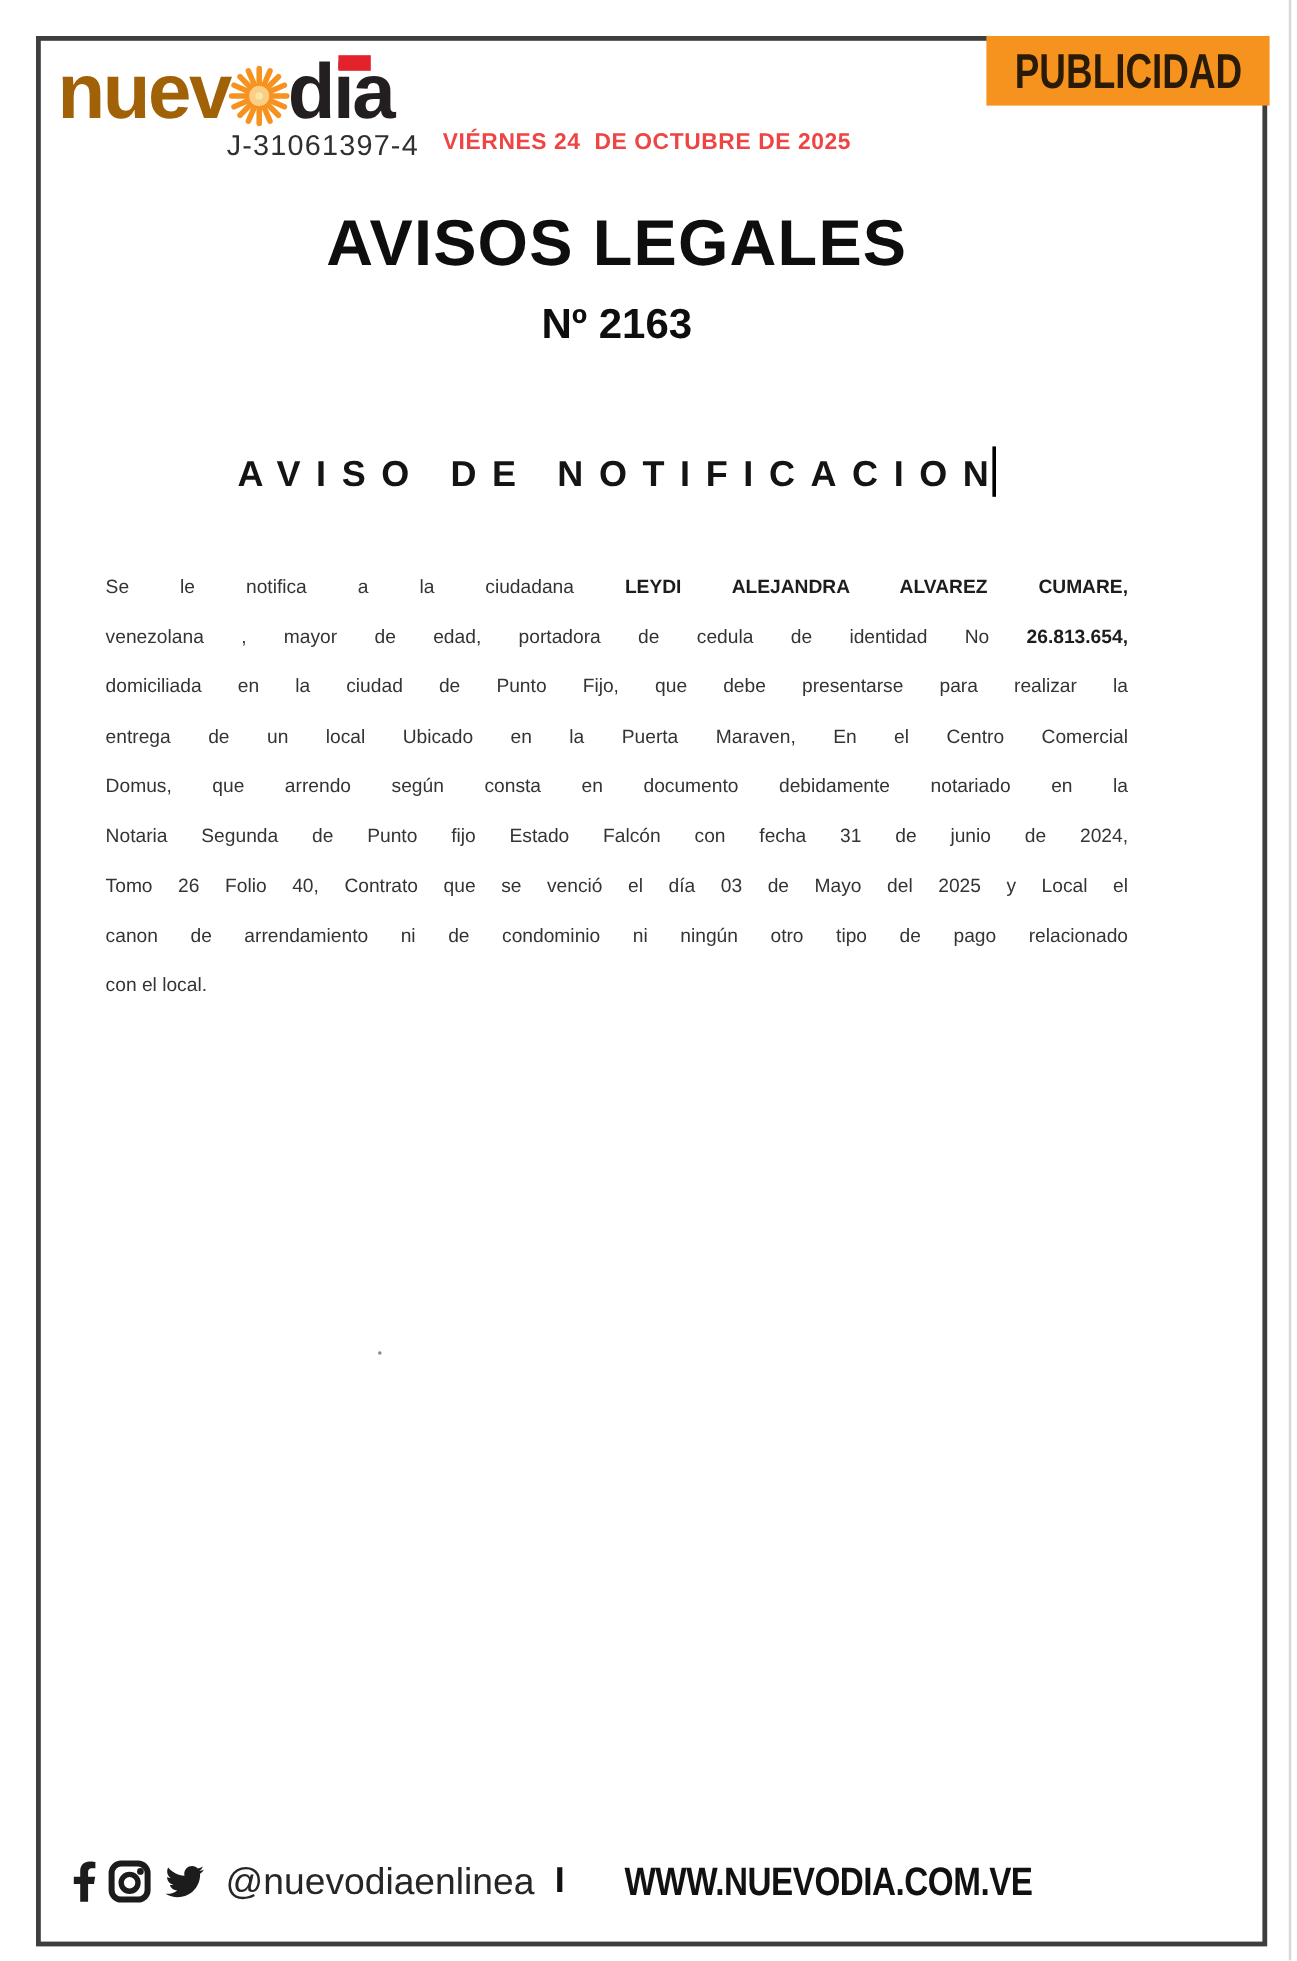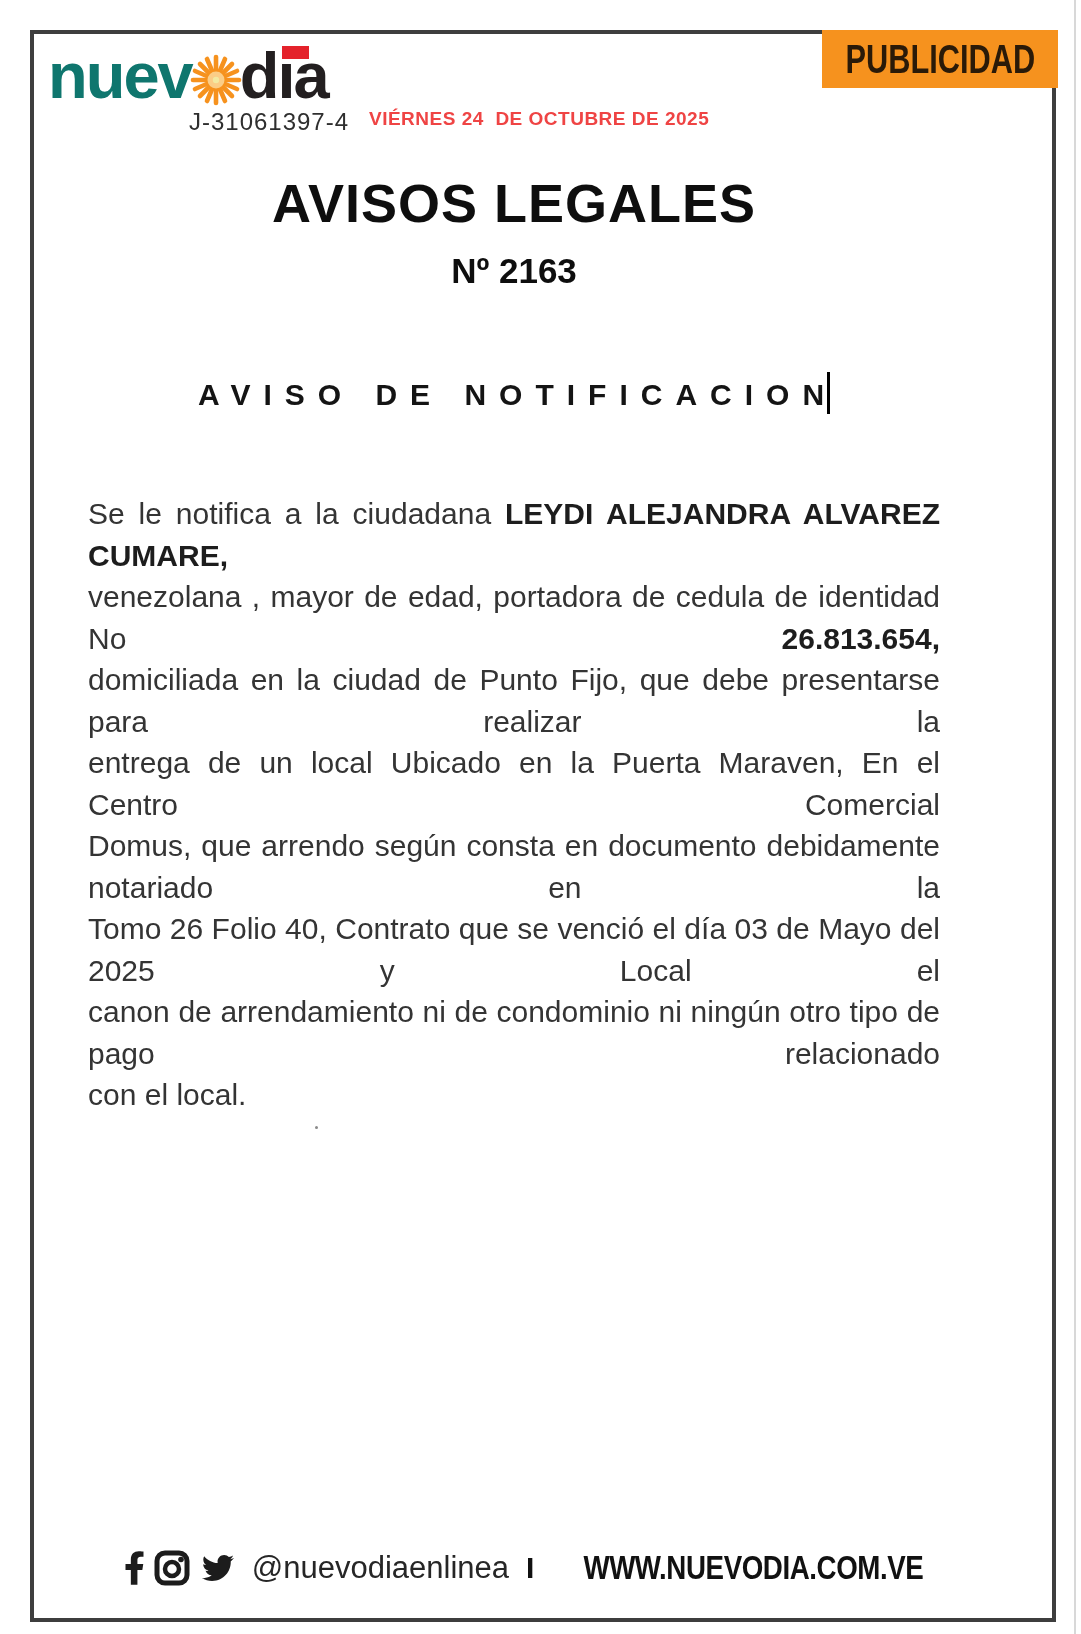--- a/index.html
+++ b/index.html
@@ -7,21 +7,21 @@
         font-family:"Liberation Sans","DejaVu Sans",sans-serif;}
   .abs{position:absolute;}
 
   
   .frame{left:30px;top:30px;width:1018px;height:1584px;border:4px solid #3e3e3e;}
   .scan-edge{left:1074px;top:0;width:2px;height:1634px;background:#d8d8d8;}
 
   
   .logo{left:48px;top:38px;display:flex;align-items:flex-end;height:70px;
         font-weight:bold;font-size:65px;letter-spacing:-2px;line-height:1;}
-  .logo .lpart1{color:#0f766e;}
+  .logo .lpart1{color:#a16207;}
   .logo .lpart2{color:#231F20;margin-top:48px;}
   .sun{width:52px;height:52px;margin:0 -2px 2px -2px;}
   .accent{left:282px;top:46px;width:27px;height:13px;background:#E4222B;}
   .reg{left:150px;top:108px;width:238px;text-align:center;font-size:24px;
        color:#2f2f2f;letter-spacing:1px;}
   .dateline{left:369px;top:108px;font-size:19px;font-weight:bold;color:#ef4444;
             white-space:pre;letter-spacing:0.5px;}
   .publicidad{left:822px;top:30px;width:236px;height:58px;background:#F6921E;
               display:flex;align-items:center;justify-content:center;}
   .publicidad span{font-size:41px;font-weight:bold;color:#2a1a08;
@@ -31,30 +31,30 @@
   .title1{left:88px;top:172px;width:852px;text-align:center;font-size:54px;
           font-weight:bold;color:#0e0e0e;letter-spacing:1px;}
   .title2{left:88px;top:231px;width:852px;text-align:center;font-size:35px;
           font-weight:bold;color:#0e0e0e;margin-top:20px;}
   .notice-heading{left:88px;top:372px;width:852px;text-align:center;font-size:30px;
           font-weight:bold;color:#141414;letter-spacing:13px;white-space:nowrap;}
   .caret{display:inline-block;width:3px;height:42px;background:#000;
          vertical-align:-9px;margin-left:-10px;}
 
   
-  .body{left:88px;top:469px;width:852px;font-size:30px;line-height:41.5px;
-        color:#343434;margin-top:24px;}
+  .body{left:88px;top:469px;width:852px;font-size:16px;line-height:41.5px;
+        color:#343434;}
   .bline{width:852px;}
   .bline.just{text-align:justify;text-align-last:justify;}
   .bline .b{font-weight:bold;color:#1d1d1d;}
 
   .speck{left:315px;top:1126px;width:3px;height:3px;background:#8a8a8a;border-radius:50%;}
 
   
-  .footer{left:60px;top:1549px;width:960px;display:flex;justify-content:center;
+  .footer{left:60px;top:1549px;width:960px;display:flex;
           align-items:center;gap:9px;}
   .footer svg{display:block;}
   .handle{font-size:31px;color:#262626;margin-left:6px;letter-spacing:0;}
   .sep{font-size:30px;font-weight:bold;color:#111;margin:0 8px;}
   .site{font-size:33px;font-weight:bold;color:#111;transform:scaleX(0.84);
         letter-spacing:-0.5px;white-space:nowrap;}
 </style>
 </head>
 <body>
 
@@ -104,20 +104,21 @@
   <div class="abs notice-heading">
     <span>AVISO DE NOTIFICACION</span><span class="caret"></span>
   </div>
 
   <div class="abs body">
       <div class="bline just"><span>Se le notifica a la ciudadana </span><span class="b">LEYDI ALEJANDRA ALVAREZ CUMARE,</span></div>
       <div class="bline just"><span>venezolana , mayor de edad, portadora de cedula de identidad No </span><span class="b">26.813.654,</span></div>
       <div class="bline just"><span>domiciliada en la ciudad de Punto Fijo, que debe presentarse para realizar la</span></div>
       <div class="bline just"><span>entrega de un local Ubicado en la Puerta Maraven, En el Centro Comercial</span></div>
       <div class="bline just"><span>Domus, que arrendo según consta en documento debidamente notariado en la</span></div>
+      <div class="bline just"><span>Notaria Segunda de Punto fijo Estado Falcón con fecha 31 de junio de 2024,</span></div>
       <div class="bline just"><span>Tomo 26 Folio 40, Contrato que se venció el día 03 de Mayo del 2025 y Local el</span></div>
       <div class="bline just"><span>canon de arrendamiento ni de condominio ni ningún otro tipo de pago relacionado</span></div>
       <div class="bline"><span>con el local.</span></div>
     </div>
 
   <div class="abs speck"></div>
 
   <div class="abs footer">
     <svg width="21" height="36" viewBox="0 0 320 512">
       <path fill="#1c1c1c" d="M279.14 288l14.22-92.66h-88.91v-60.13c0-25.35 12.42-50.06 52.24-50.06h40.42V6.26S260.43 0 225.36 0c-73.22 0-121.08 44.38-121.08 124.72v70.62H22.89V288h81.39v224h100.17V288z"></path>

